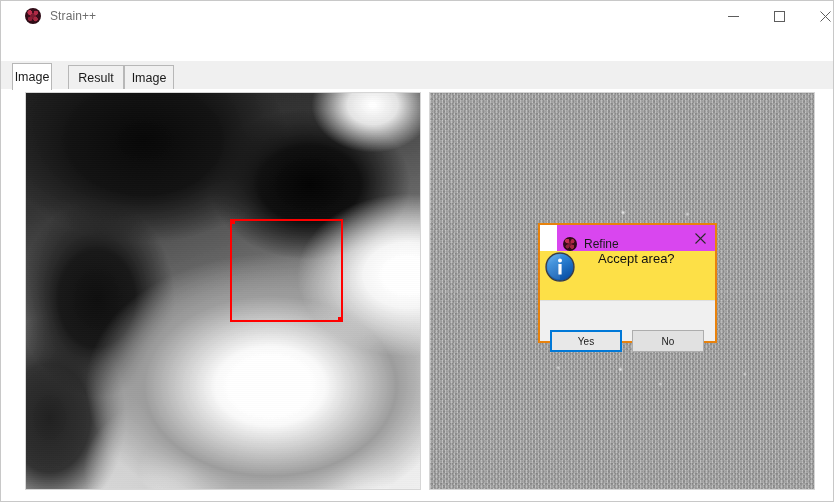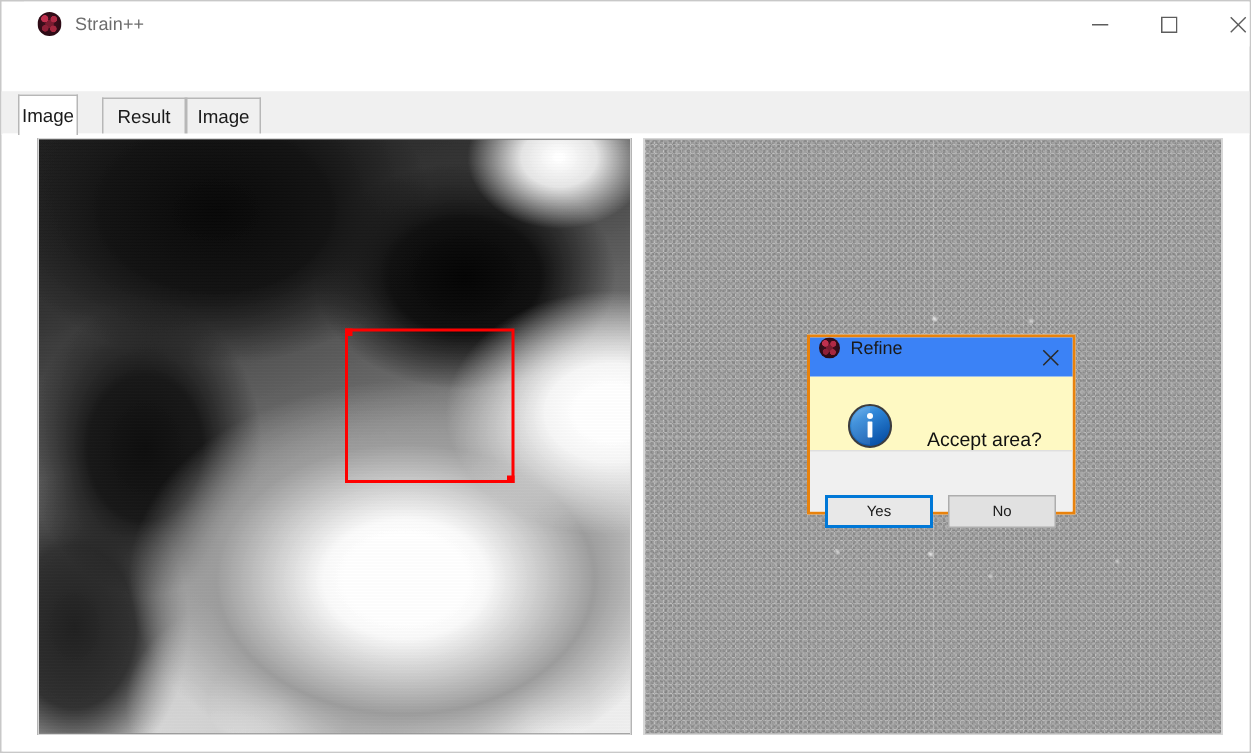--- a/index.html
+++ b/index.html
@@ -249,24 +249,25 @@
     background: #ffffff;
     border: 2px solid #e8820c;
     box-sizing: border-box;
     z-index: 50;
     display: flex;
     flex-direction: column;
   }
   #dlg-title-bar {
     height: 26px;
     display: flex;
-    align-items: flex-start;
-    background: #3b82f6;
+    align-items: flex-end;
+    background: #d946ef;
     flex: none;
     position: relative;
+    margin-left: 17px;
   }
   #dlg-icon {
     width: 14px; height: 14px;
     margin-left: 6px;
     border-radius: 50%;
     background:
       radial-gradient(circle at 30% 28%, #c0304e 0 2.0px, rgba(0,0,0,0) 2.4px),
       radial-gradient(circle at 68% 30%, #b02a46 0 1.8px, rgba(0,0,0,0) 2.2px),
       radial-gradient(circle at 32% 68%, #8e2038 0 1.8px, rgba(0,0,0,0) 2.2px),
       radial-gradient(circle at 66% 70%, #a52840 0 1.8px, rgba(0,0,0,0) 2.2px),
@@ -284,24 +285,24 @@
     position: absolute;
     right: 0; top: 0;
     width: 30px; height: 26px;
     display: flex;
     align-items: center;
     justify-content: center;
     color: #222;
   }
   #dlg-body {
     flex: 1;
-    background: #fef9c3;
-    display: flex;
-    align-items: flex-end;
-    padding-left: 24px;
+    background: #fde047;
+    display: flex;
+    align-items: flex-start;
+    padding-left: 4px;
     box-sizing: border-box;
   }
   #info-icon {
     width: 32px; height: 32px;
     flex: none;
     position: relative;
   }
   #dlg-message {
     margin-left: 22px;
     font-size: 13px;

